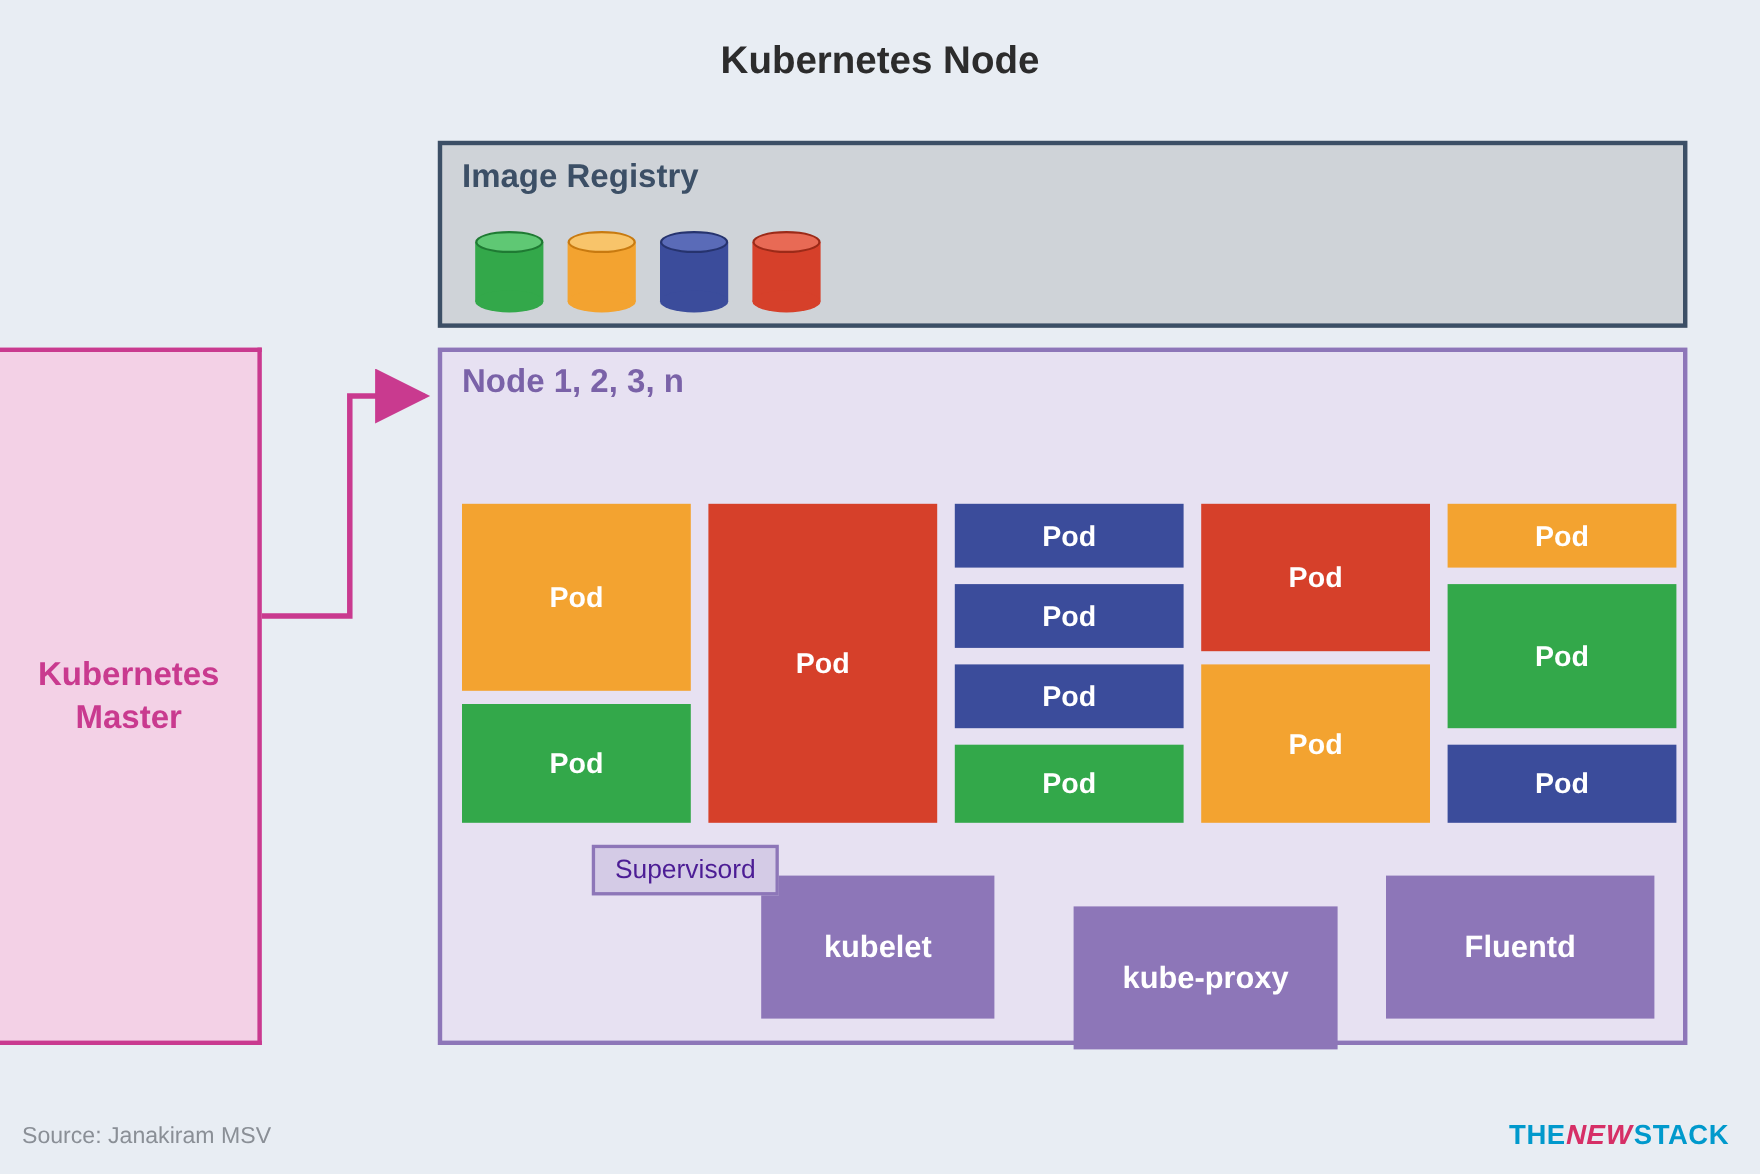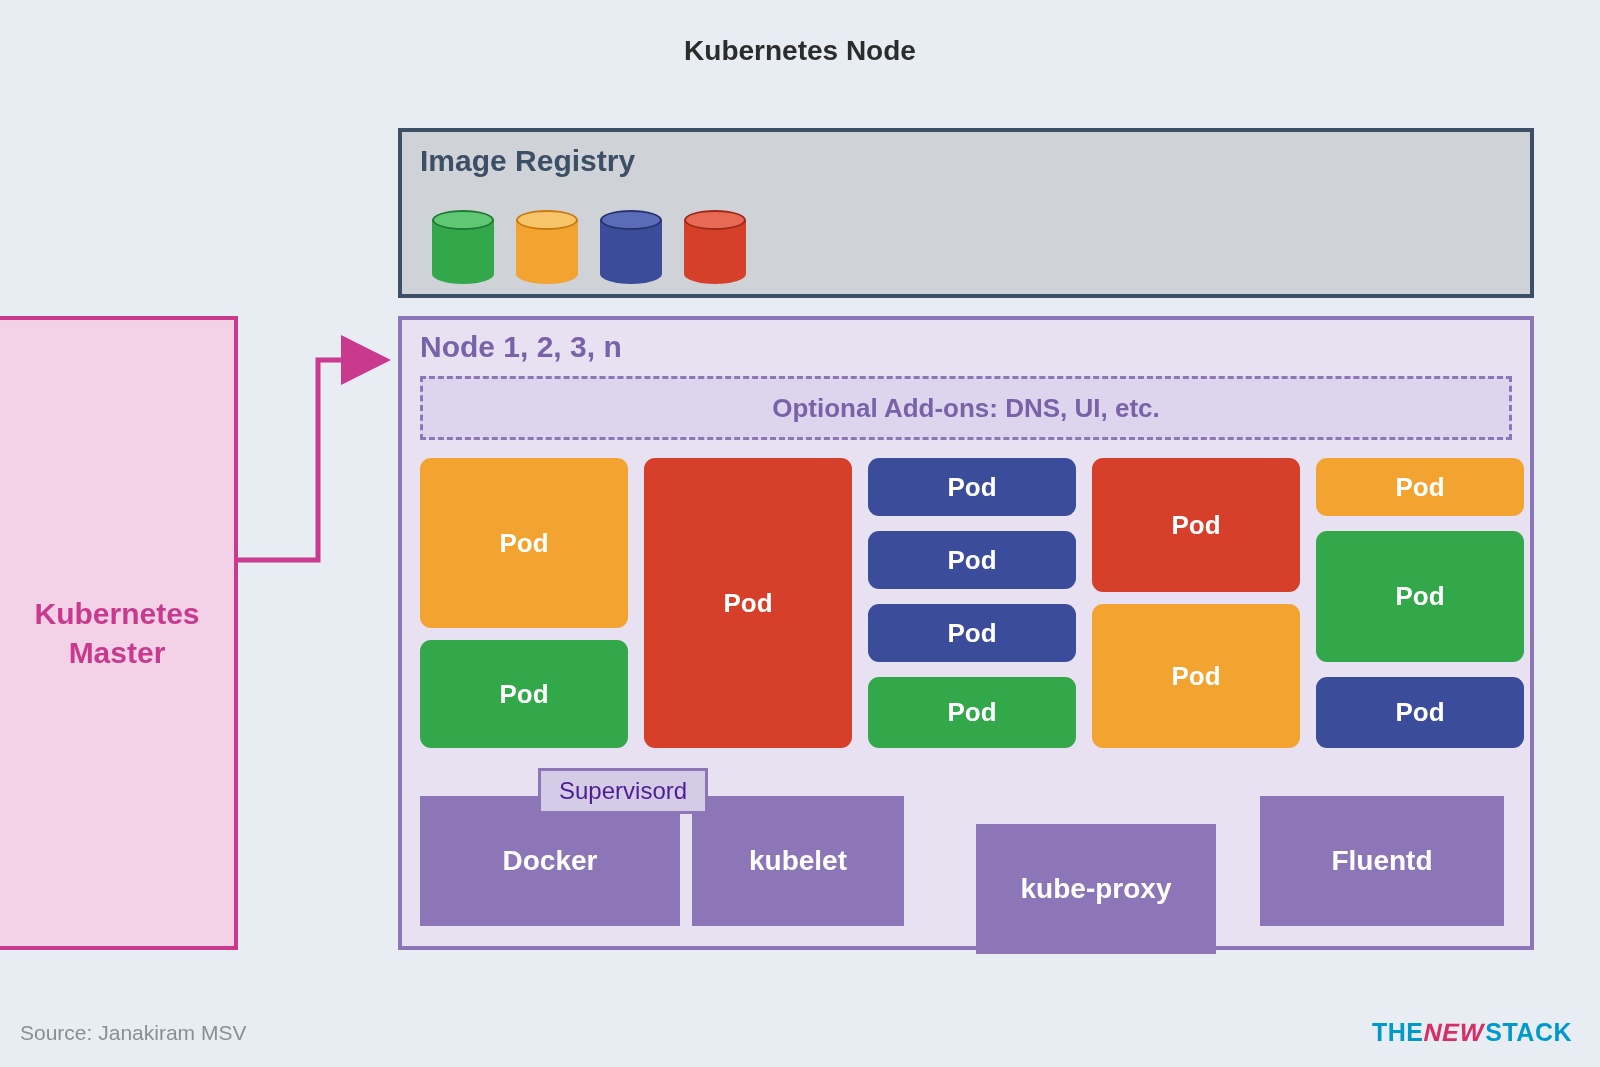--- a/index.html
+++ b/index.html
@@ -12,21 +12,21 @@
   overflow: hidden;
 }
 .title {
   position: absolute;
   top: 35px;
   left: 0;
   width: 100%;
   text-align: center;
   font-family: "Arial Narrow", "Helvetica Condensed", Arial, sans-serif;
   font-stretch: condensed;
-  font-size: 28px;
+  font-size: 35px;
   font-weight: 700;
   color: #2c2c2c;
 }
 .registry {
   position: absolute;
   left: 398px;
   top: 128px;
   width: 1136px;
   height: 170px;
   background: #cfd3d8;
@@ -198,21 +198,20 @@
   <defs>
     <marker id="ah" markerWidth="12" markerHeight="12" refX="9" refY="5" orient="auto">
       <path d="M0,0 L10,5 L0,10 Z" fill="#c93a8f"></path>
     </marker>
   </defs>
   <path d="M 0 240 L 80 240 L 80 40 L 148 40" fill="none" stroke="#c93a8f" stroke-width="5" marker-end="url(#ah)"></path>
 </svg>
 
 <div class="node">
   <div class="node-title">Node 1, 2, 3, n</div>
-  <div class="addons">Optional Add-ons: DNS, UI, etc.</div>
 
   <div class="pod c-or" style="left: 18px; top: 138px; width: 208px; height: 170px;">Pod</div>
   <div class="pod c-gr" style="left: 18px; top: 320px; width: 208px; height: 108px;">Pod</div>
 
   <div class="pod c-rd" style="left: 242px; top: 138px; width: 208px; height: 290px;">Pod</div>
 
   <div class="pod c-bl" style="left: 466px; top: 138px; width: 208px; height: 58px;">Pod</div>
   <div class="pod c-bl" style="left: 466px; top: 211px; width: 208px; height: 58px;">Pod</div>
   <div class="pod c-bl" style="left: 466px; top: 284px; width: 208px; height: 58px;">Pod</div>
   <div class="pod c-gr" style="left: 466px; top: 357px; width: 208px; height: 71px;">Pod</div>
@@ -224,28 +223,27 @@
   <div class="pod c-gr" style="left: 914px; top: 211px; width: 208px; height: 131px;">Pod</div>
   <div class="pod c-bl" style="left: 914px; top: 357px; width: 208px; height: 71px;">Pod</div>
 
   <style>
     
     .node .pod, .node .svc, .node .addons { }
   </style>
 
   <div class="supervisord-tag">Supervisord</div>
 
-  <div class="svc" style="left:18px;  width:260px;">Docker</div>
   <div class="svc" style="left:290px; width:212px;">kubelet</div>
   <div class="svc" style="left:574px; width:240px;margin-top:28px;">kube-proxy</div>
   <div class="svc" style="left:858px; width:244px;">Fluentd</div>
 </div>
 
 <style>
-  .node .pod { transform-origin: left top; border-radius: 11px; }
+  .node .pod { transform-origin: left top; }
   
   .node .pod:nth-of-type(n) { }
 </style>
 
 <div class="source">Source: Janakiram MSV</div>
 <div class="logo">
   <span>THE</span><span class="mid">NEW</span><span>STACK</span>
 </div>
 
 </body></html>

